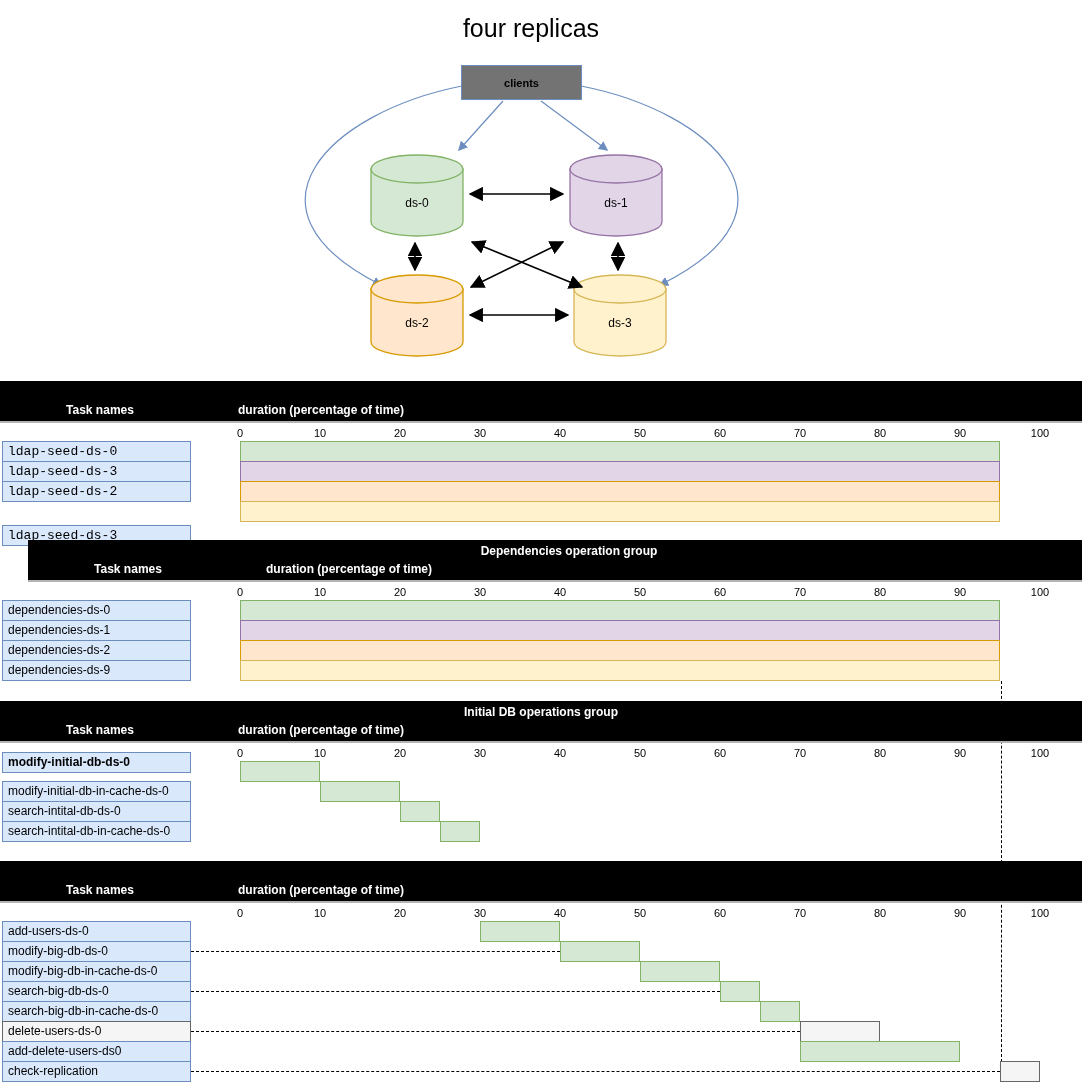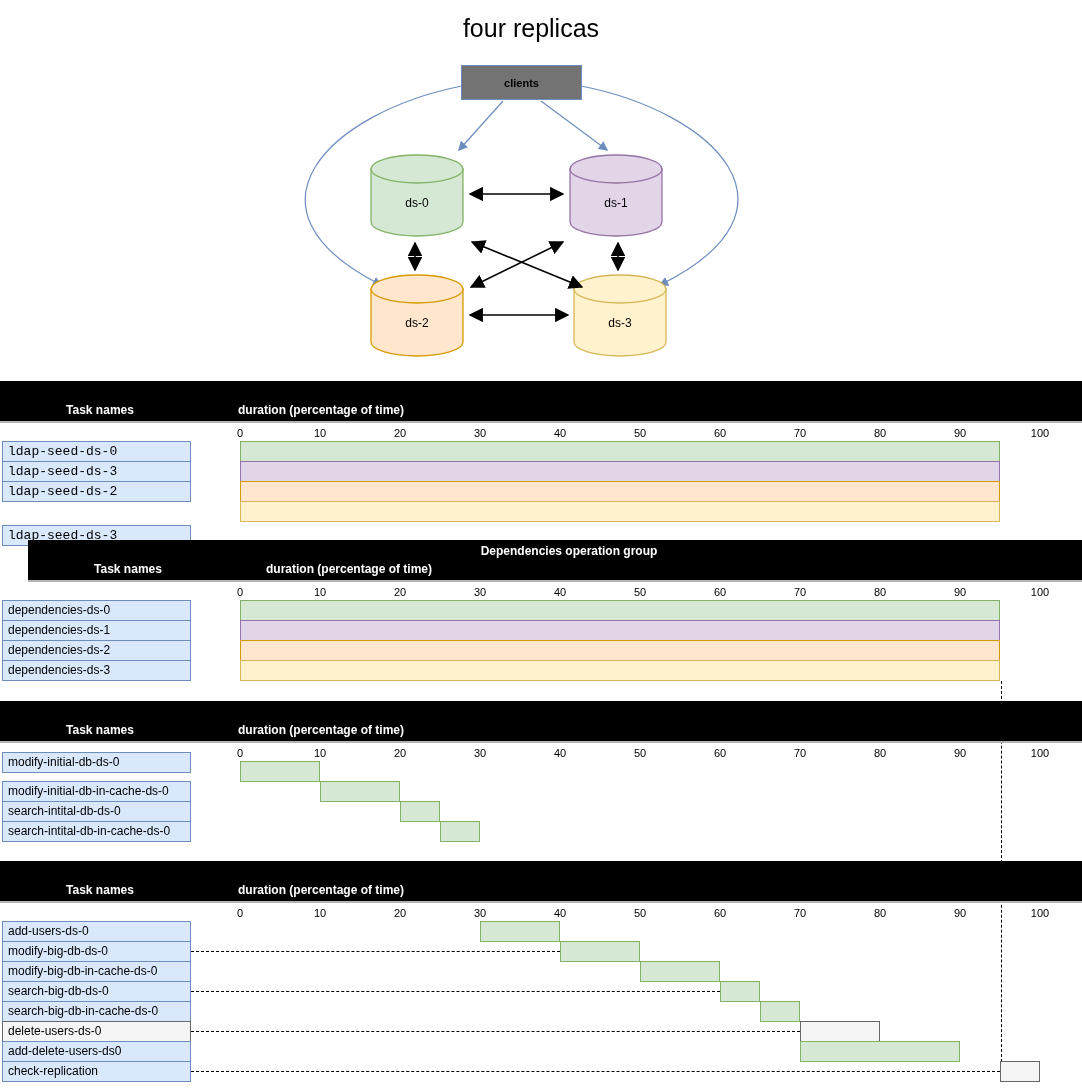--- a/index.html
+++ b/index.html
@@ -130,38 +130,39 @@
     <div class="tick" style="left: 780px; top: 586px;">70</div>
     <div class="tick" style="left: 860px; top: 586px;">80</div>
     <div class="tick" style="left: 940px; top: 586px;">90</div>
     <div class="tick" style="left: 1020px; top: 586px;">100</div>
     <div class="cell" style="top: 600px;">dependencies-ds-0</div>
     <div class="bar" style="top: 600px; left: 240px; width: 760px; background: rgb(213, 232, 212); border-color: rgb(130, 179, 102);"></div>
     <div class="cell" style="top: 620px;">dependencies-ds-1</div>
     <div class="bar" style="top: 620px; left: 240px; width: 760px; background: rgb(225, 213, 231); border-color: rgb(150, 115, 166);"></div>
     <div class="cell" style="top: 640px;">dependencies-ds-2</div>
     <div class="bar" style="top: 640px; left: 240px; width: 760px; background: rgb(255, 230, 204); border-color: rgb(215, 155, 0);"></div>
-    <div class="cell" style="top: 660px;">dependencies-ds-3</div>
+    <div class="cell" style="top: 660px;">dependencies-ds-9</div>
     <div class="bar" style="top: 660px; left: 240px; width: 760px; background: rgb(255, 242, 204); border-color: rgb(214, 182, 86);"></div>
     <div class="sec-head" style="top: 701px;">
+      <div class="sec-title">Initial DB operations group</div>
       <div class="col-task">Task names</div>
       <div class="col-dur">duration (percentage of time)</div>
     </div>
     <div class="tick" style="left: 220px; top: 747px;">0</div>
     <div class="tick" style="left: 300px; top: 747px;">10</div>
     <div class="tick" style="left: 380px; top: 747px;">20</div>
     <div class="tick" style="left: 460px; top: 747px;">30</div>
     <div class="tick" style="left: 540px; top: 747px;">40</div>
     <div class="tick" style="left: 620px; top: 747px;">50</div>
     <div class="tick" style="left: 700px; top: 747px;">60</div>
     <div class="tick" style="left: 780px; top: 747px;">70</div>
     <div class="tick" style="left: 860px; top: 747px;">80</div>
     <div class="tick" style="left: 940px; top: 747px;">90</div>
     <div class="tick" style="left: 1020px; top: 747px;">100</div>
-    <div class="cell" style="top: 752px;">modify-initial-db-ds-0</div>
+    <div class="cell" style="top: 752px; font-weight: bold;">modify-initial-db-ds-0</div>
     <div class="bar" style="top: 761px; left: 240px; width: 80px; background: rgb(213, 232, 212); border-color: rgb(130, 179, 102);"></div>
     <div class="cell" style="top: 781px;">modify-initial-db-in-cache-ds-0</div>
     <div class="bar" style="top: 781px; left: 320px; width: 80px; background: rgb(213, 232, 212); border-color: rgb(130, 179, 102);"></div>
     <div class="cell" style="top: 801px;">search-intital-db-ds-0</div>
     <div class="bar" style="top: 801px; left: 400px; width: 40px; background: rgb(213, 232, 212); border-color: rgb(130, 179, 102);"></div>
     <div class="cell" style="top: 821px;">search-intital-db-in-cache-ds-0</div>
     <div class="bar" style="top: 821px; left: 440px; width: 40px; background: rgb(213, 232, 212); border-color: rgb(130, 179, 102);"></div>
     <div class="sec-head" style="top: 861px;">
       <div class="col-task">Task names</div>
       <div class="col-dur">duration (percentage of time)</div>

